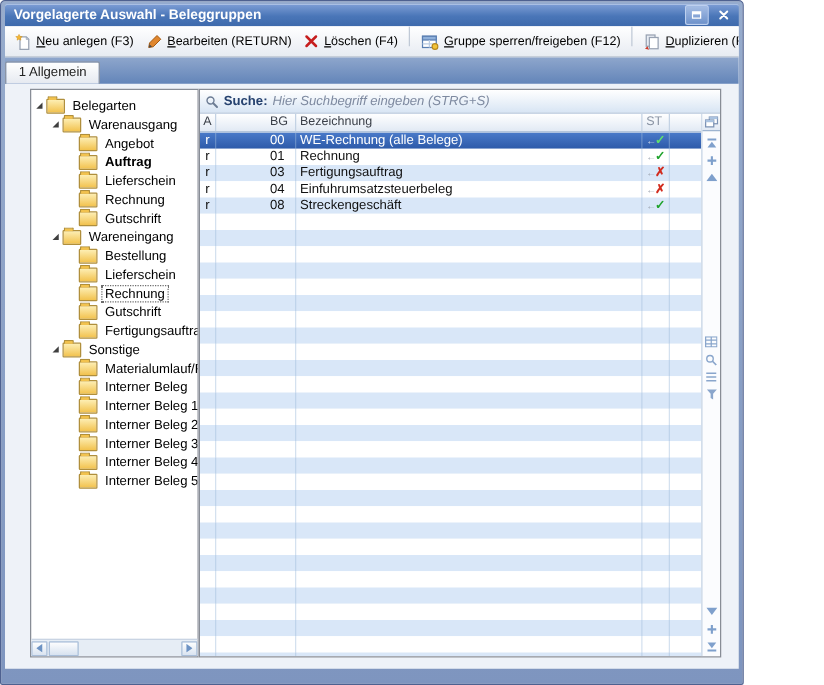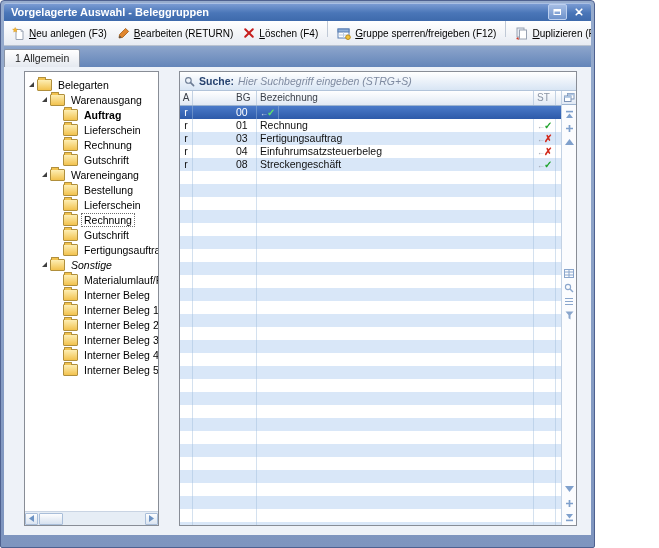--- a/index.html
+++ b/index.html
@@ -30,21 +30,21 @@
   .tb-item{display:flex;align-items:center;gap:4px;padding:2px 4px;border-radius:2px;color:#000;}
   .tb-item .icon{display:flex;align-items:center;}
   .tb-sep{width:1px;height:16px;background:#c0c9d6;margin:0 3px;flex:0 0 1px;}
 
   .tabstrip{height:21px;flex:0 0 21px;display:flex;align-items:flex-end;
     background:linear-gradient(#8ea6cc,#6385b9);}
   .tab{height:18px;box-sizing:border-box;background:linear-gradient(#ffffff,#e5e9f0);
     border:1px solid #8b94a4;border-bottom:none;border-radius:2px 2px 0 0;
     padding:2px 10px 0;color:#222;font-size:10.5px;}
 
-  .content{flex:1;display:flex;gap:20px;padding:4px 14px 9px 20px;overflow:hidden;}
+  .content{flex:1;display:flex;gap:0;padding:4px 14px 9px 20px;overflow:hidden;}
 
   
   .tree-panel{width:133px;flex:0 0 133px;background:#fff;border:1px solid #888d96;
     display:flex;flex-direction:column;overflow:hidden;}
   .tree{flex:1;padding-top:5px;overflow:hidden;font-size:10.5px;}
   .tree-item{height:15px;display:flex;align-items:center;white-space:nowrap;}
   .expander{width:0;height:0;border-left:5px solid transparent;border-bottom:5px solid #3f3f3f;
     margin-right:3px;flex:0 0 auto;}
   .exp-spacer{width:8px;flex:0 0 8px;}
   .folder-icon{width:13px;height:10px;flex:0 0 13px;position:relative;margin-right:4px;
@@ -216,20 +216,25 @@
             <div class="tree-item" style="padding-left: 4px;">
               <span class="expander"></span>
               <span class="folder-icon"></span>
               <span class="tree-label">Belegarten</span>
             </div>
             <div class="tree-item" style="padding-left: 17px;">
               <span class="expander"></span>
               <span class="folder-icon"></span>
               <span class="tree-label">Warenausgang</span>
             </div>
+            <div class="tree-item" style="padding-left: 30px;">
+              <span class="exp-spacer"></span>
+              <span class="folder-icon"></span>
+              <span class="tree-label">Angebot</span>
+            </div>
             <div class="tree-item" style="padding-left: 30px; font-weight: bold;">
               <span class="exp-spacer"></span>
               <span class="folder-icon"></span>
               <span class="tree-label">Auftrag</span>
             </div>
             <div class="tree-item" style="padding-left: 30px;">
               <span class="exp-spacer"></span>
               <span class="folder-icon"></span>
               <span class="tree-label">Lieferschein</span>
             </div>
@@ -266,21 +271,21 @@
             <div class="tree-item" style="padding-left: 30px;">
               <span class="exp-spacer"></span>
               <span class="folder-icon"></span>
               <span class="tree-label">Gutschrift</span>
             </div>
             <div class="tree-item" style="padding-left: 30px;">
               <span class="exp-spacer"></span>
               <span class="folder-icon"></span>
               <span class="tree-label">Fertigungsauftrag (PPS)</span>
             </div>
-            <div class="tree-item" style="padding-left: 17px; font-style: italic;">
+            <div class="tree-item" style="padding-left: 17px;">
               <span class="expander"></span>
               <span class="folder-icon"></span>
               <span class="tree-label">Sonstige</span>
             </div>
             <div class="tree-item" style="padding-left: 30px;">
               <span class="exp-spacer"></span>
               <span class="folder-icon"></span>
               <span class="tree-label">Materialumlauf/Reparatur</span>
             </div>
             <div class="tree-item" style="padding-left: 30px;">
@@ -351,20 +356,21 @@
                 <div class="hcell c-a">A</div>
                 <div class="hcell c-bg">BG</div>
                 <div class="hcell c-bez">Bezeichnung</div>
                 <div class="hcell c-st">ST</div>
                 <div class="hcell c-fill"></div>
               </div>
             <div class="grid-rows" id="grid-rows">
                 <div class="row selected">
                   <div class="cell c-a">r</div>
                   <div class="cell c-bg">00</div>
+                  <div class="cell c-bez">WE-Rechnung (alle Belege)</div>
                   <div class="cell c-st"><span class="st-arrow">←</span><span class="st-mark check">✓</span></div>
                   <div class="cell c-fill"></div>
                 </div>
                 <div class="row">
                   <div class="cell c-a">r</div>
                   <div class="cell c-bg">01</div>
                   <div class="cell c-bez">Rechnung</div>
                   <div class="cell c-st"><span class="st-arrow">←</span><span class="st-mark check">✓</span></div>
                   <div class="cell c-fill"></div>
                 </div>

